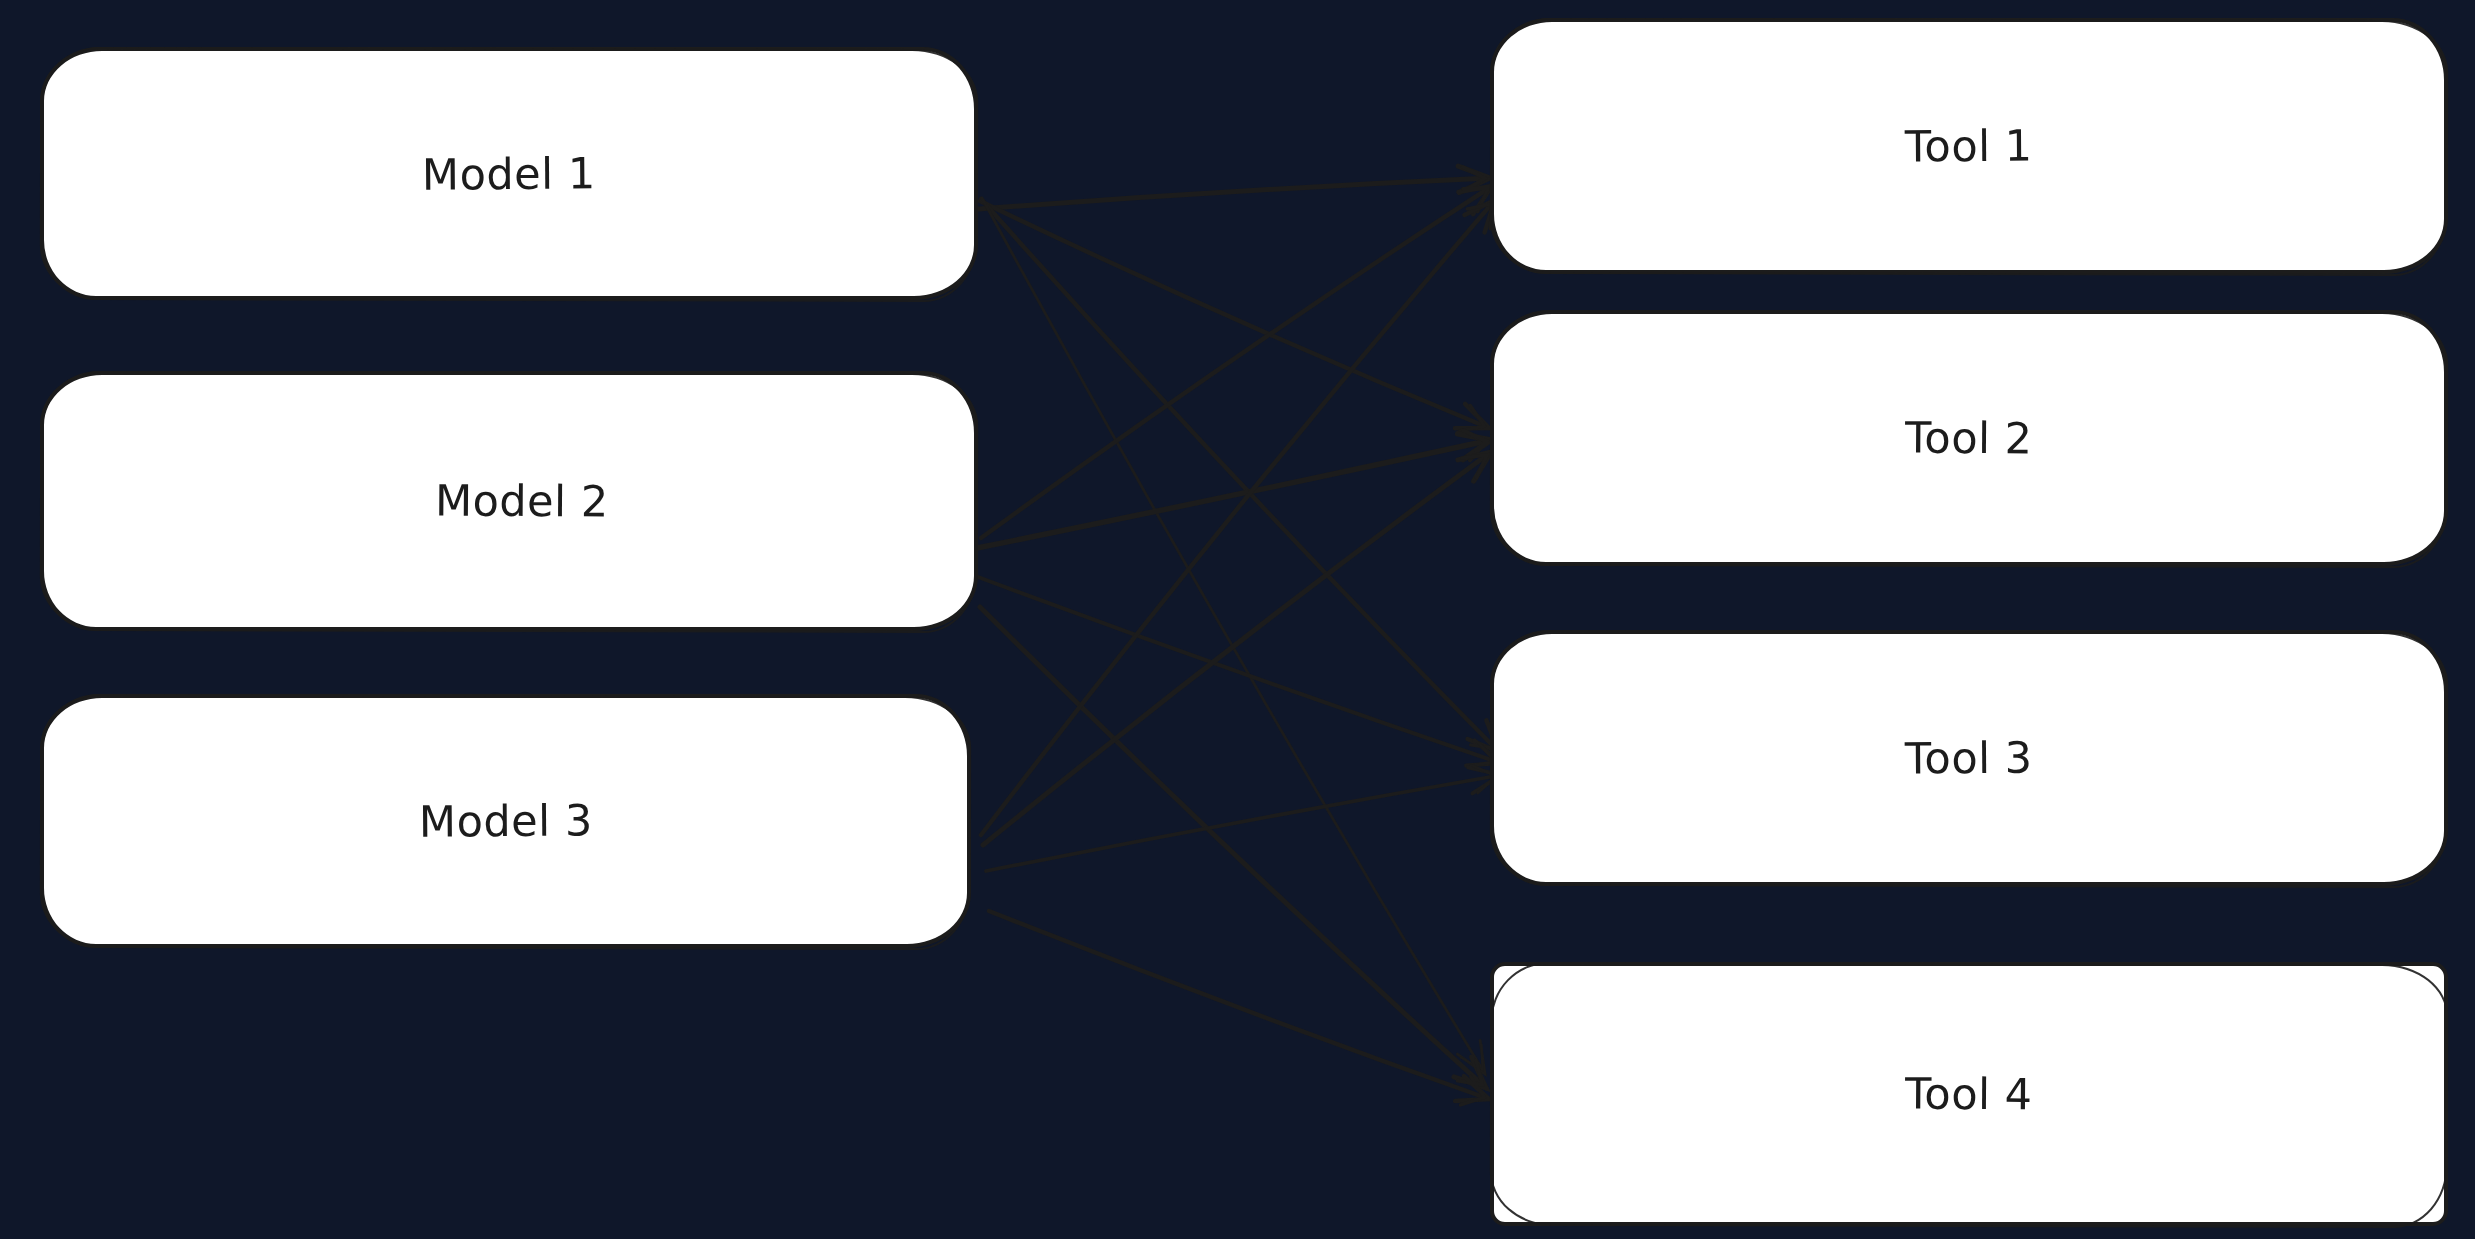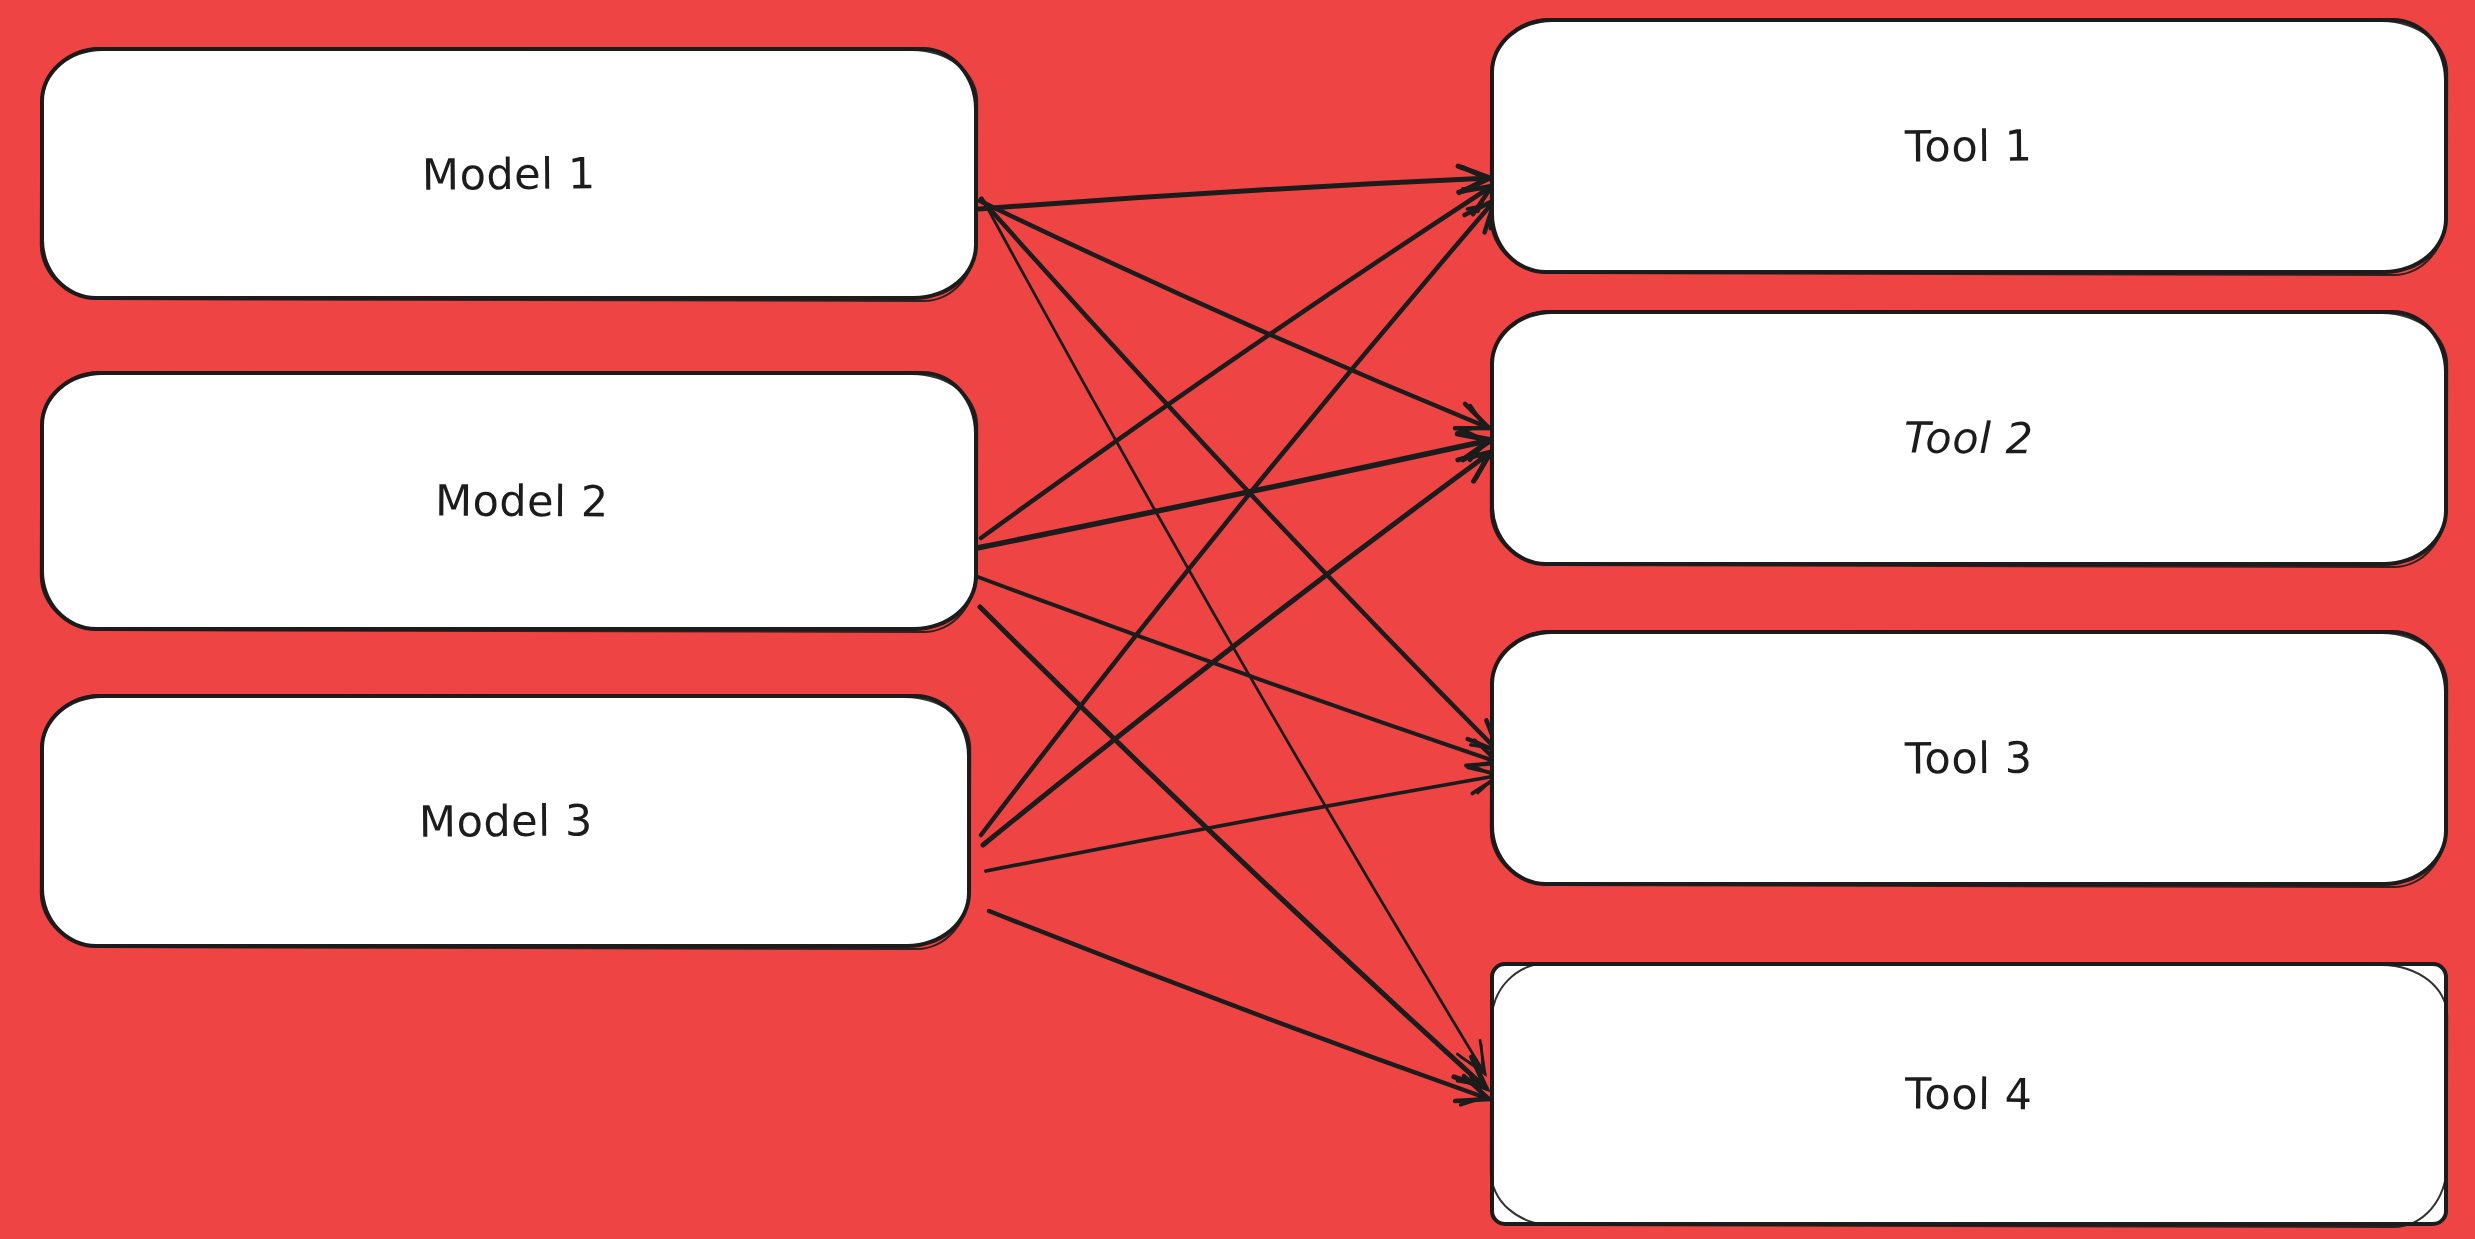--- a/index.html
+++ b/index.html
@@ -3,21 +3,21 @@
 <meta charset="utf-8">
 <style>
   html, body {
     margin: 0; padding: 0;
     background: #ffffff;
   }
   .canvas {
     position: relative;
     width: 2475px;
     height: 1239px;
-    background: #ef4444;
+    background: #0f172a;
     font-family: "DejaVu Sans", "Liberation Sans", sans-serif;
     overflow: hidden;
   }
   .arrow-layer {
     position: absolute;
     left: 0; top: 0;
     width: 2475px; height: 1239px;
     pointer-events: none;
   }
   .node {
@@ -47,21 +47,21 @@
     transform: rotate(-0.45deg);
     white-space: nowrap;
   }
   .node .label.tilt-b { transform: rotate(0.35deg); }
 
   
   #box-model-1 { left: 40px;   top: 47px;  width: 938px; height: 253px; }
   #box-model-2 { left: 40px;   top: 371px; width: 938px; height: 260px; padding-left: 25px; }
   #box-model-3 { left: 40px;   top: 694px; width: 931px; height: 254px; }
   #box-tool-1  { left: 1490px; top: 18px;  width: 958px; height: 256px; }
-  #box-tool-2  { left: 1490px; top: 310px; width: 958px; height: 256px; font-style: italic; }
+  #box-tool-2  { left: 1490px; top: 310px; width: 958px; height: 256px; }
   #box-tool-3  { left: 1490px; top: 630px; width: 958px; height: 256px; align-items: center; }
   #box-tool-4  { left: 1490px; top: 962px; width: 958px; height: 264px; border-radius: 15px; }
 </style>
 </head>
 <body>
 
 <div class="canvas">
 
   <svg class="arrow-layer" id="arrow-layer" viewBox="0 0 2475 1239" xmlns="http://www.w3.org/2000/svg">
       <g stroke="#1c1c1c" fill="none" stroke-linecap="round">

